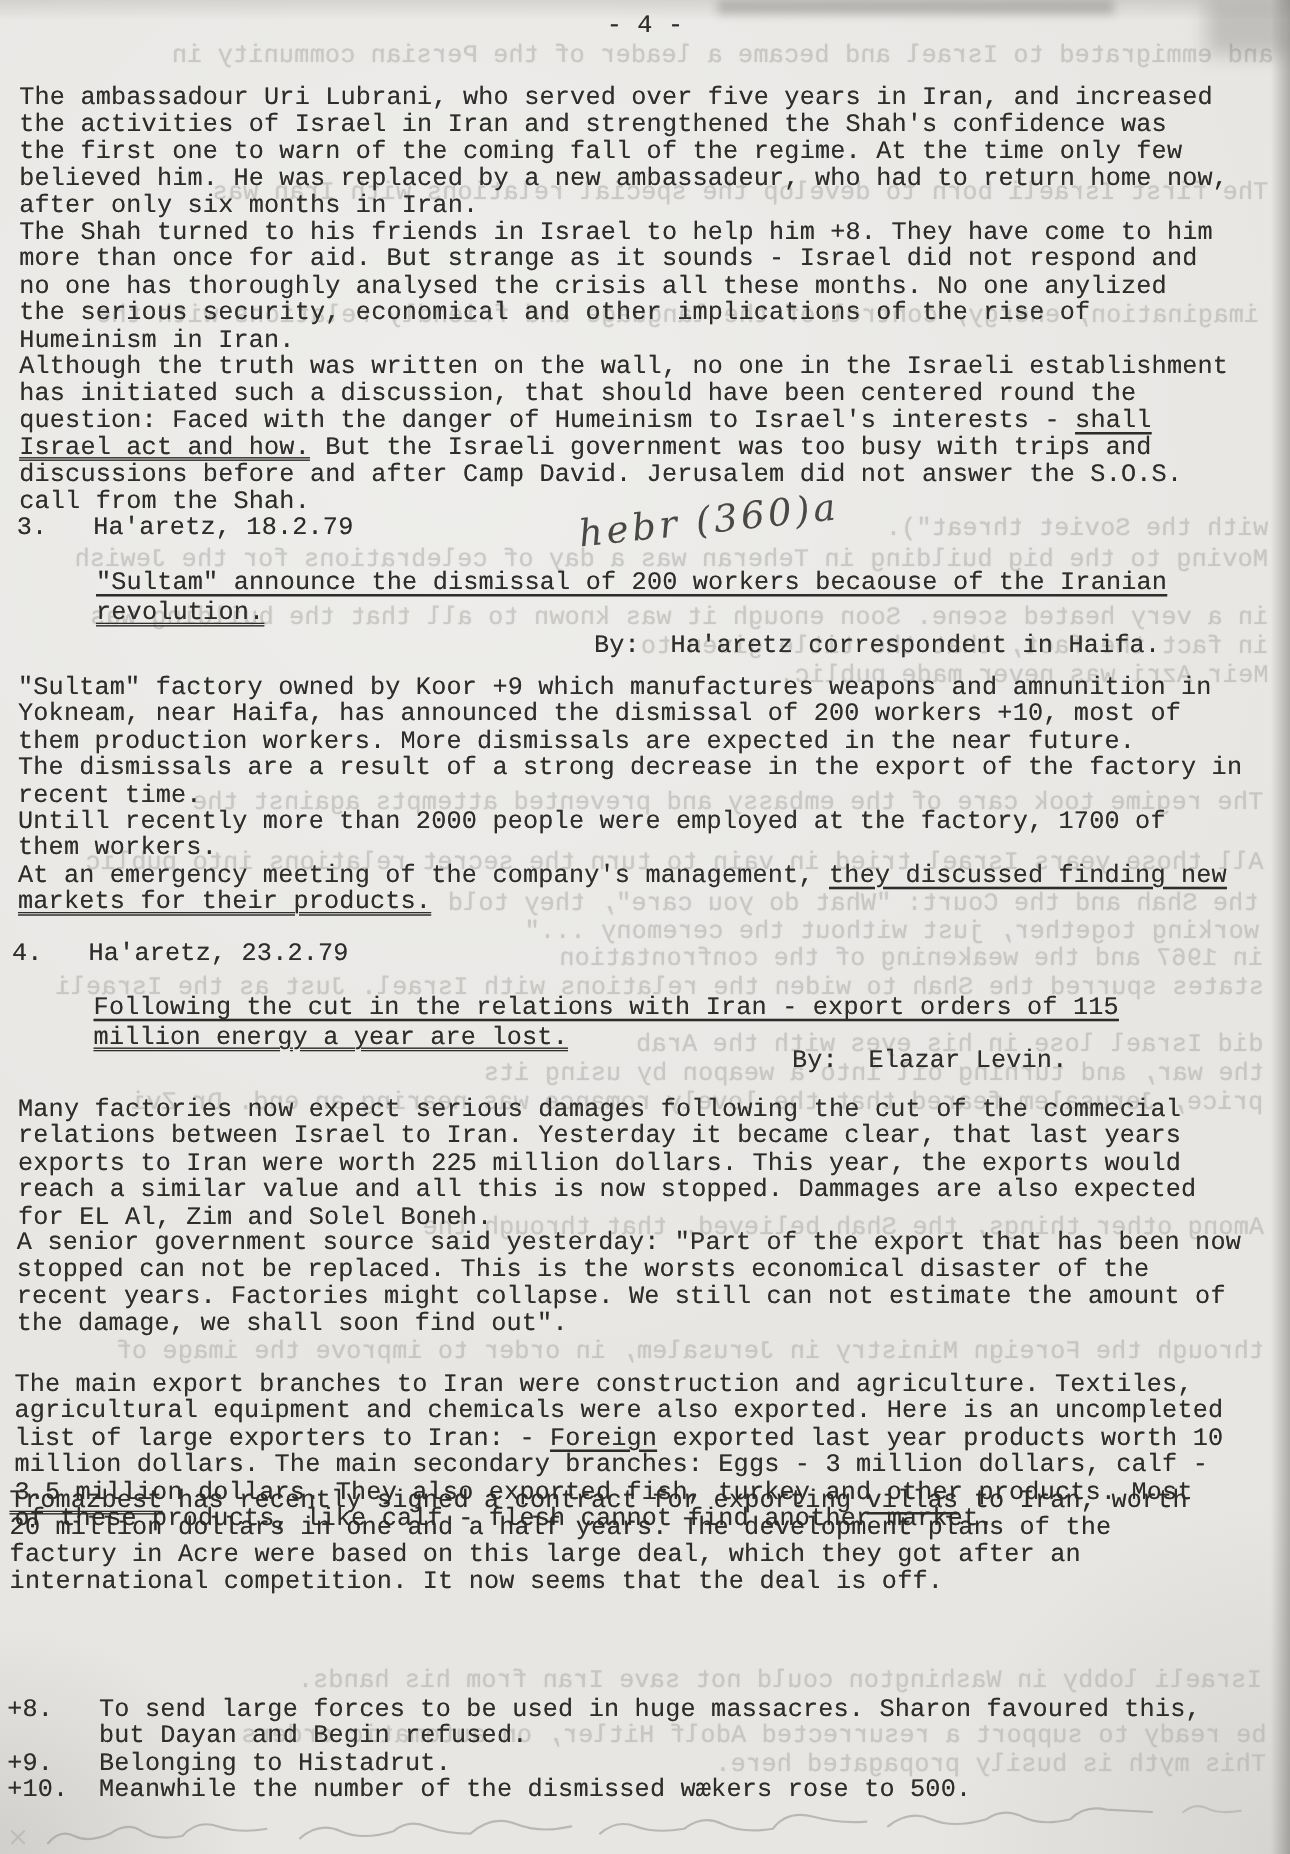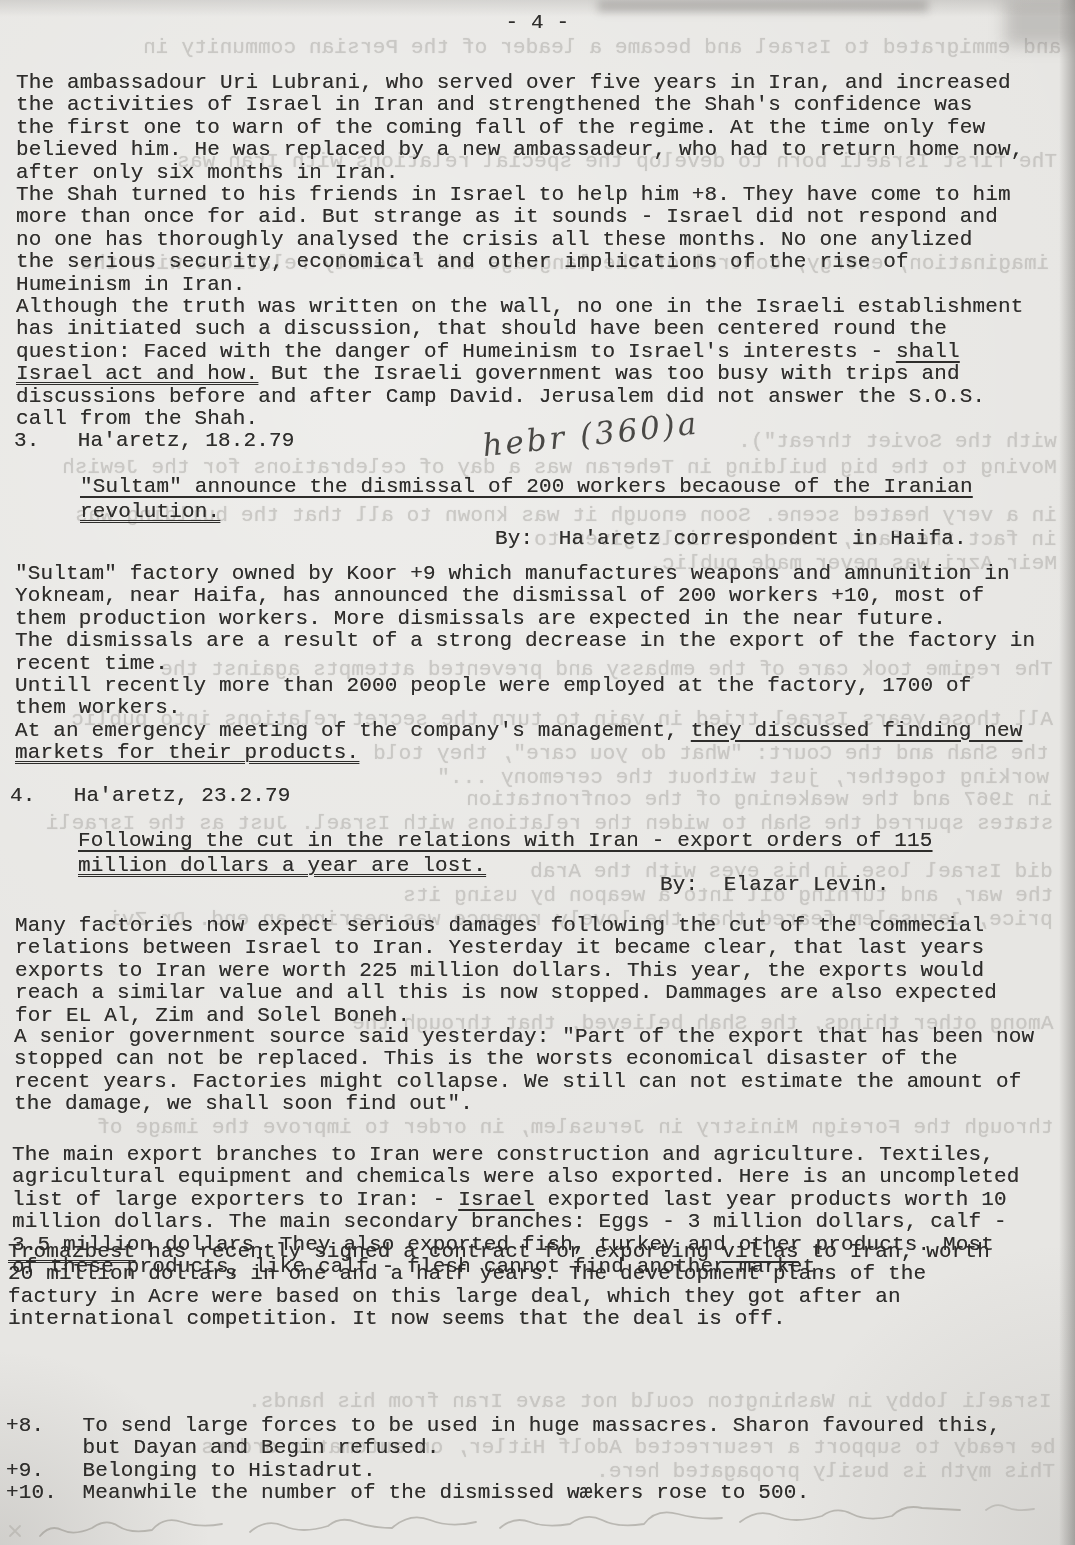--- a/index.html
+++ b/index.html
@@ -106,34 +106,34 @@
 them production workers. More dismissals are expected in the near future.
 The dismissals are a result of a strong decrease in the export of the factory in
 recent time.
 Untill recently more than 2000 people were employed at the factory, 1700 of
 them workers.
 At an emergency meeting of the company's management, </span><span class="u-single">they discussed finding new</span><span>
 </span><span class="u-double">markets for their products.</span></pre>
 
   <pre class="tw" style="top:785px;left:10px"><span>4.   Ha'aretz, 23.2.79</span></pre>
   <pre class="tw heading" style="top:828px;left:78px"><span class="u-single">Following the cut in the relations with Iran - export orders of 115</span><span>
-</span><span class="u-double">million dollars a year are lost.</span></pre>
+</span><span class="u-double">million energy a year are lost.</span></pre>
   <pre class="tw" style="top:874px;left:660px"><span>By:  Elazar Levin.</span></pre>
   <pre class="tw" style="top:915px;left:15px"><span>Many factories now expect serious damages following the cut of the commecial
 relations between Israel to Iran. Yesterday it became clear, that last years
 exports to Iran were worth 225 million dollars. This year, the exports would
 reach a similar value and all this is now stopped. Dammages are also expected
 for EL Al, Zim and Solel Boneh.</span></pre>
   <pre class="tw" style="top:1026px;left:14px"><span>A senior government source said yesterday: "Part of the export that has been now
 stopped can not be replaced. This is the worsts economical disaster of the
 recent years. Factories might collapse. We still can not estimate the amount of
 the damage, we shall soon find out".</span></pre>
   <pre class="tw" style="top:1144px;left:12px"><span>The main export branches to Iran were construction and agriculture. Textiles,
 agricultural equipment and chemicals were also exported. Here is an uncompleted
-list of large exporters to Iran: - </span><span class="u-single">Israel</span><span> exported last year products worth 10
+list of large exporters to Iran: - </span><span class="u-single">Foreign</span><span> exported last year products worth 10
 million dollars. The main secondary branches: Eggs - 3 million dollars, calf -
 3.5 million dollars. They also exported fish, turkey and other products. Most
 of these products, like calf - flesh cannot find another market.</span></pre>
   <pre class="tw" style="top:1241px;left:8px"><span class="u-double">Tromazbest</span><span> has recently signed a contract for exporting </span><span class="u-single">villas</span><span> to Iran, worth
 20 million dollars in one and a half years. The development plans of the
 factury in Acre were based on this large deal, which they got after an
 international competition. It now seems that the deal is off.</span></pre>
 
   <pre class="tw" style="top:1415px;left:6px"><span>+8.   To send large forces to be used in huge massacres. Sharon favoured this,
       but Dayan and Begin refused.

